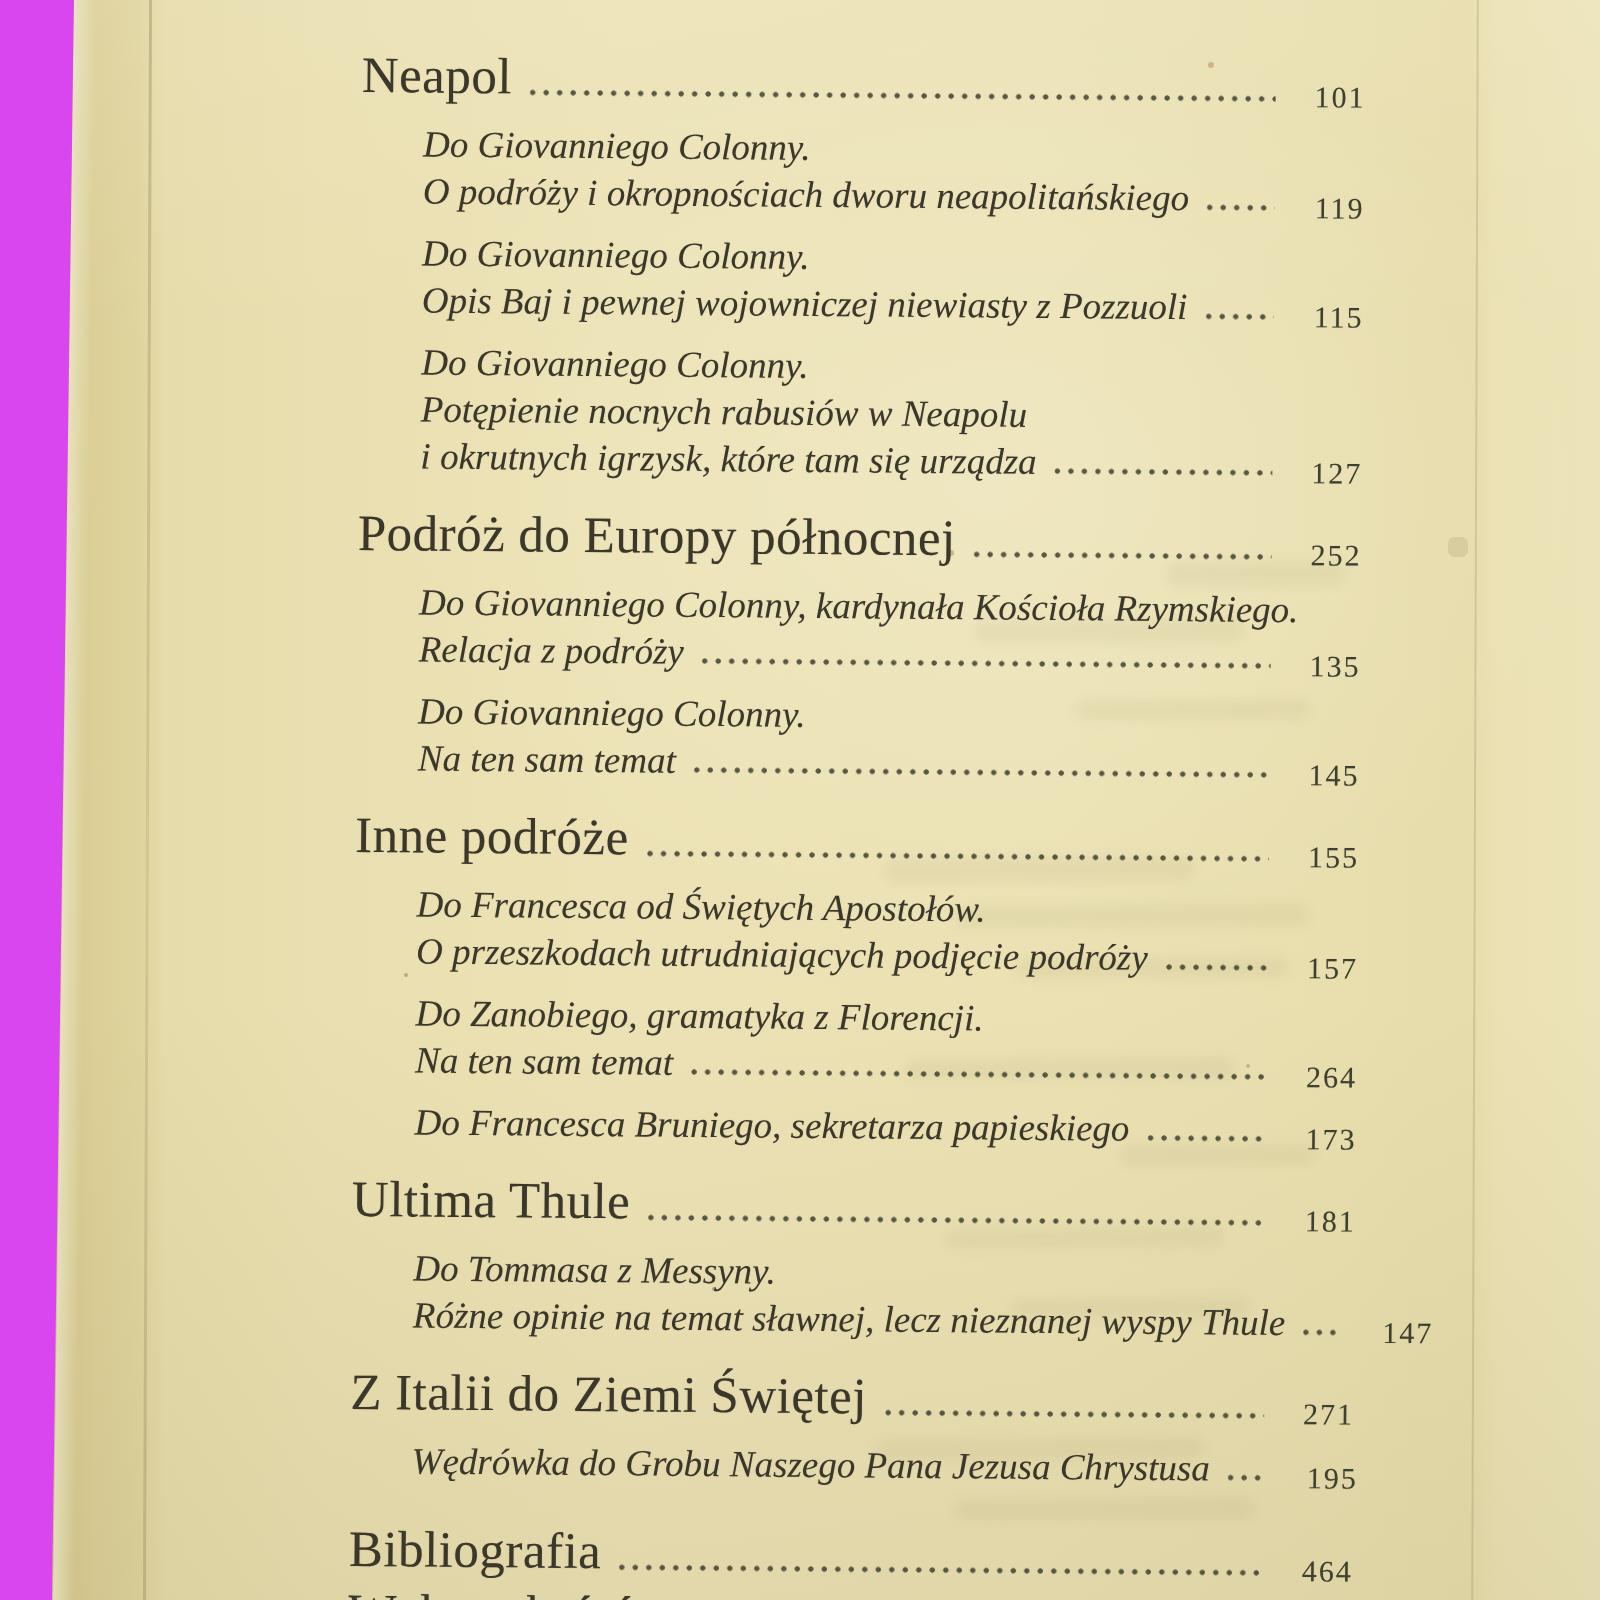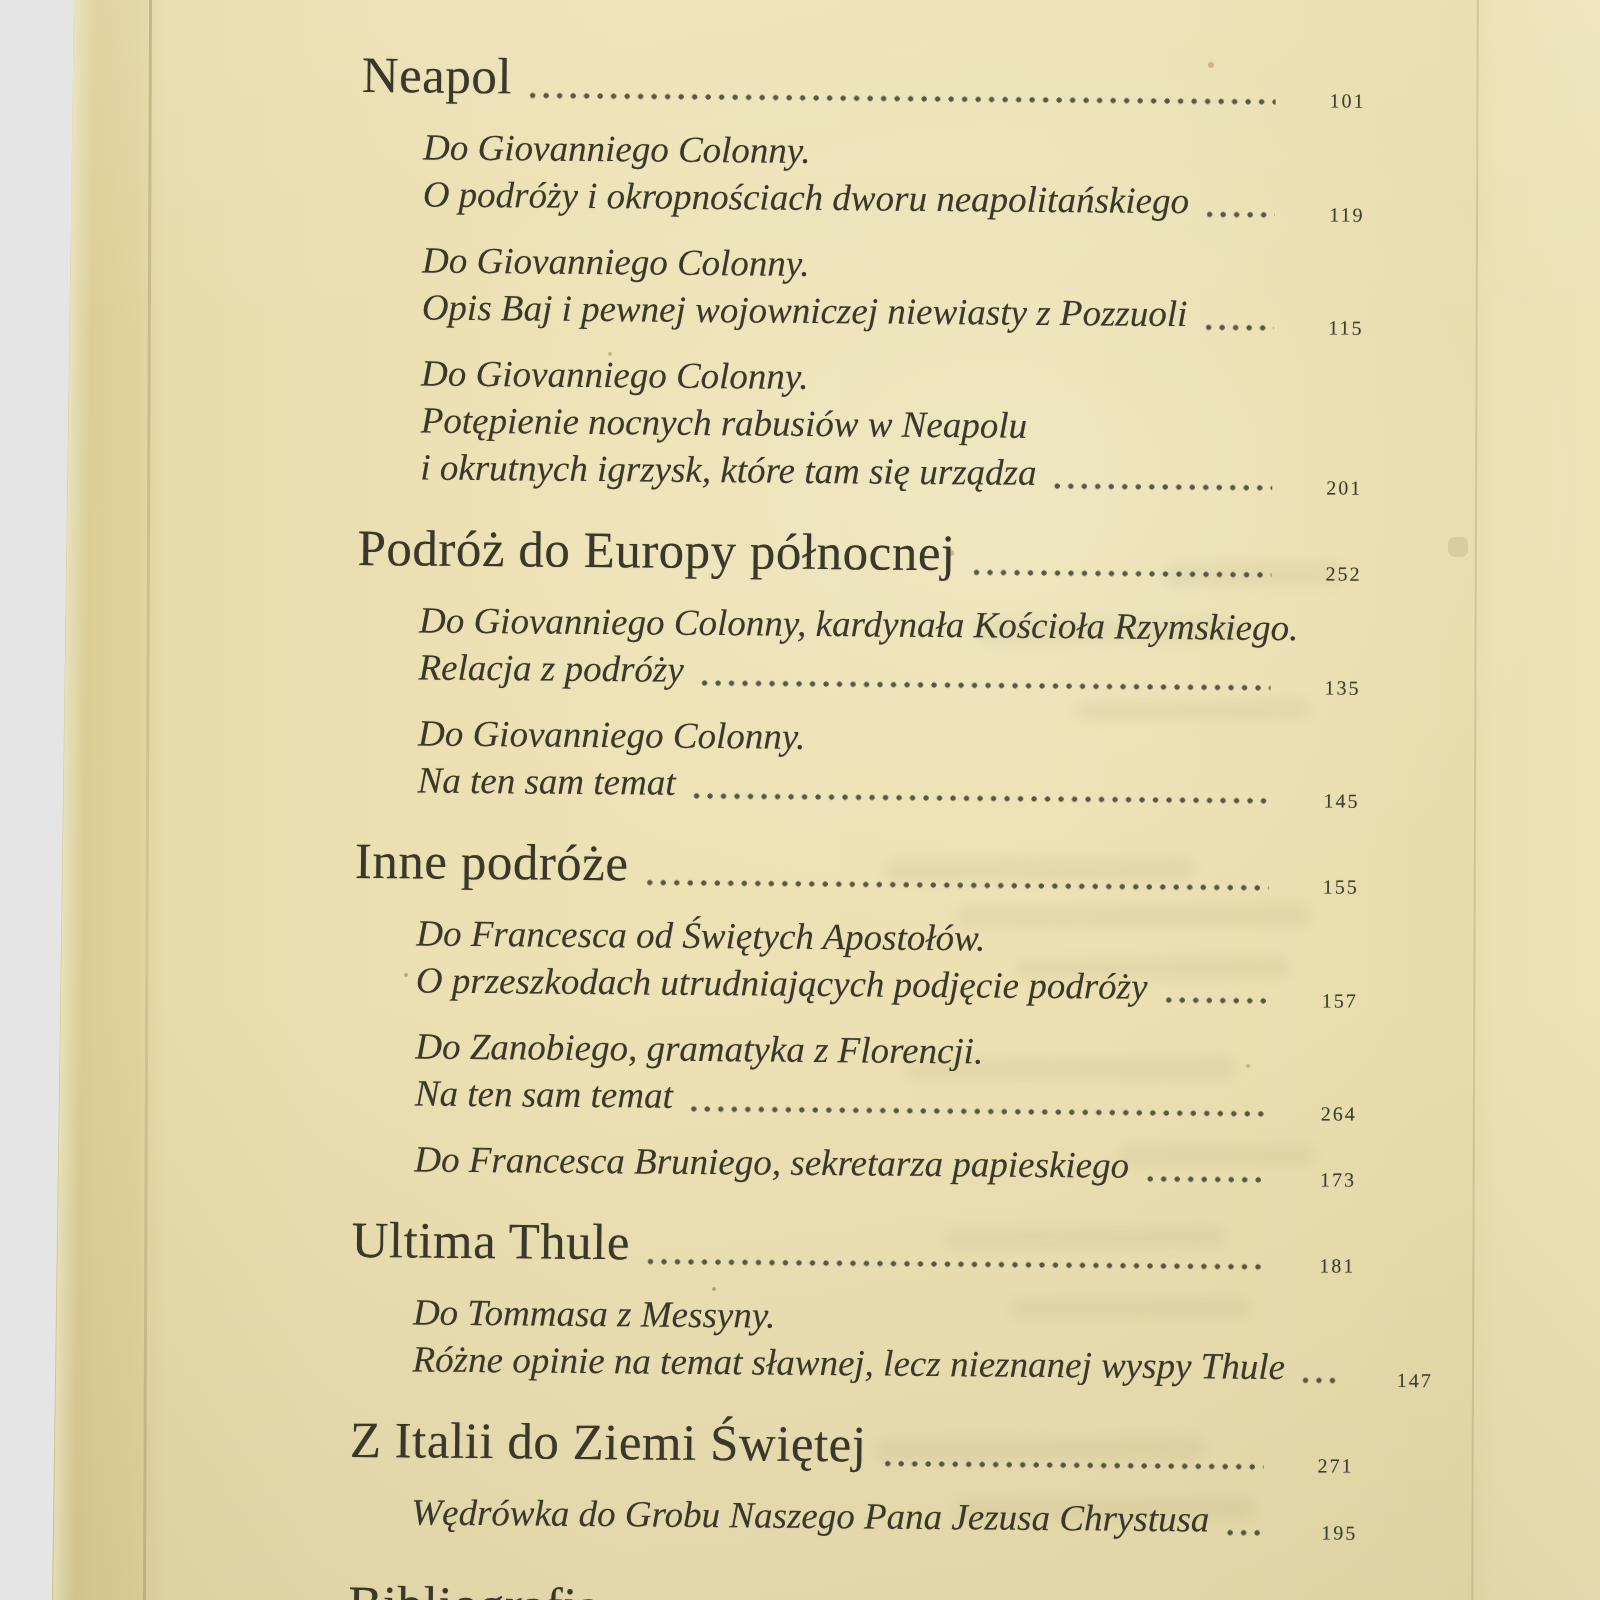--- a/index.html
+++ b/index.html
@@ -6,21 +6,21 @@
   body {
     width: 1600px; height: 1600px;
     background: #fbfbf9;
     font-family: "Liberation Serif", "DejaVu Serif", serif;
     overflow: hidden;
   }
   .scene {
     position: relative;
     width: 1600px; height: 1600px;
     overflow: hidden;
-    background: #e5e5e5;
+    background: #d946ef;
   }
   
   .page {
     position: absolute; inset: 0;
     clip-path: polygon(74px 0, 1600px 0, 1600px 1600px, 52px 1600px);
     background:
       linear-gradient(to bottom, rgba(255,255,252,0.10) 0%, rgba(255,255,252,0) 22%, rgba(0,0,0,0) 62%, rgba(92,80,40,0.07) 100%),
       linear-gradient(to right,
         #cfc187 0px, #d6c88e 55px, #dccf97 95px, #e0d49e 140px,
         #e6dbaa 165px, #eadfb0 320px, #ece2b5 620px, #ebe1b3 1050px,
@@ -104,21 +104,21 @@
   .letter-indent .line { padding-left: 62px; }
   .leader {
     flex: 1 1 auto; align-self: flex-end;
     height: 11px; margin: 0 6px 10px 18px; min-width: 40px;
     background-image: radial-gradient(circle at 3px 5px, rgba(62,63,46,0.85) 2.3px, rgba(62,63,46,0) 3px);
     background-size: 13.5px 11px;
     background-repeat: repeat-x;
   }
   .num {
     flex: 0 0 auto; width: 84px; text-align: right;
-    font-size: 20px; letter-spacing: 2px; color: #3e4030;
+    font-size: 30px; letter-spacing: 2px; color: #3e4030;
     transform: translateY(7px);
     font-variant-numeric: oldstyle-nums;
     text-shadow: 0 0 1px rgba(62,63,46,0.3);
   }
 </style>
 </head>
 <body>
 
 <div class="scene">
   <div class="page">
@@ -173,21 +173,21 @@
         <div class="entry letter letter-indent">
           <div class="line">
             <span class="text">Do Giovanniego Colonny.</span>
           </div>
           <div class="line">
             <span class="text">Potępienie nocnych rabusiów w Neapolu</span>
           </div>
           <div class="line last">
             <span class="text">i okrutnych igrzysk, które tam się urządza</span>
             <span class="leader"></span>
-            <span class="num">201</span>
+            <span class="num">127</span>
           </div>
         </div>
         <div class="entry section">
           <div class="line last">
             <span class="text">Podróż do Europy północnej</span>
             <span class="leader"></span>
             <span class="num">252</span>
           </div>
         </div>
         <div class="entry letter letter-indent">

